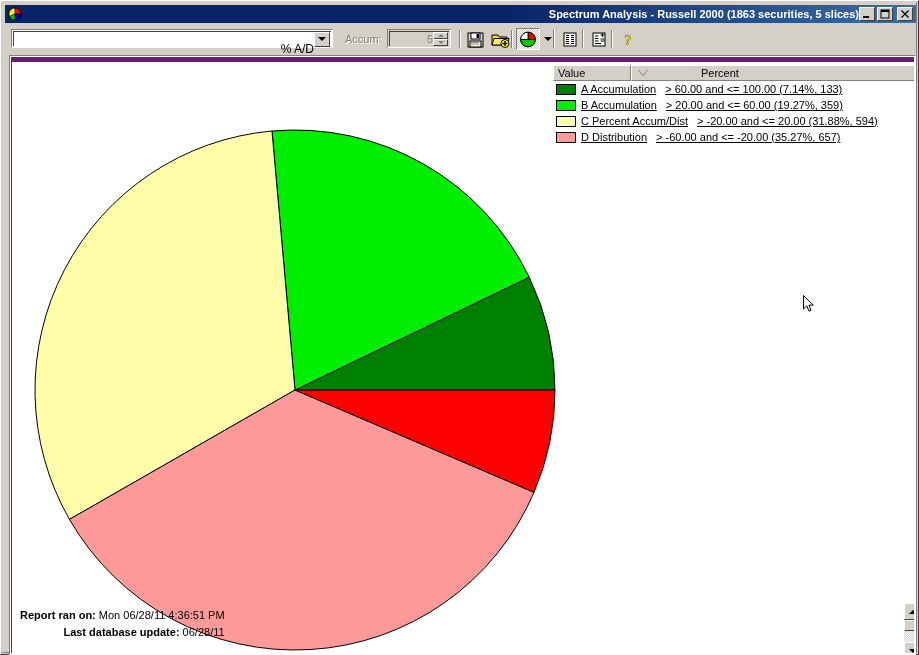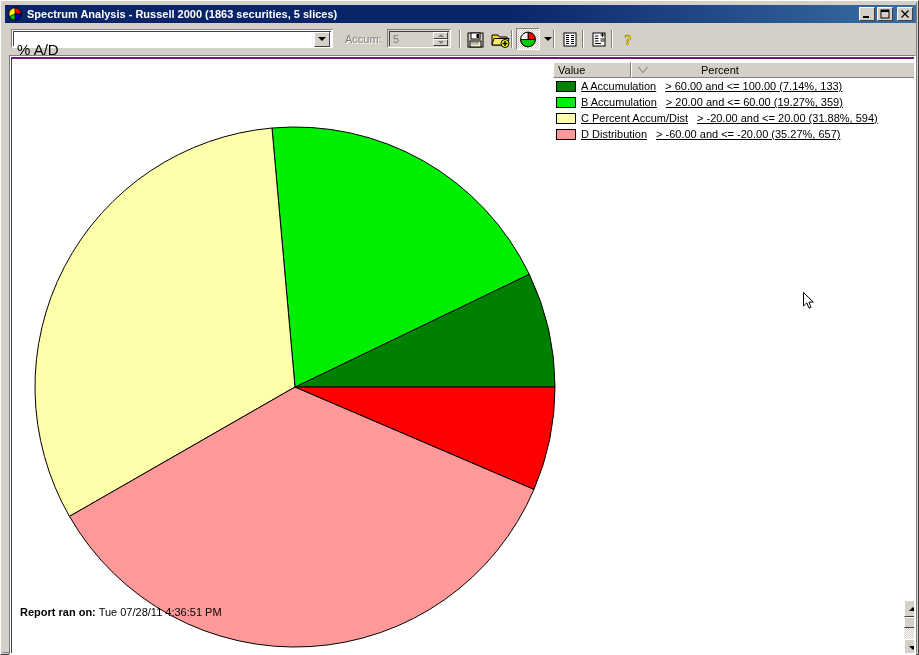--- a/index.html
+++ b/index.html
@@ -17,20 +17,21 @@
     border-left:1px solid #ffffff;
     border-top:1px solid #ffffff;
     border-right:1px solid #404040;
     border-bottom:1px solid #404040;
   }
   #appin{
     position:absolute;left:1px;top:1px;width:915px;height:651px;
     border-left:1px solid #d4d0c8;border-top:1px solid #d4d0c8;
     border-right:1px solid #808080;border-bottom:1px solid #808080;
     box-sizing:border-box;
+    text-align:right;
   }
 
   
   .titlebar{
     position:absolute;left:2px;top:2px;width:911px;height:18px;
     background:linear-gradient(to right,#0a246a 0%,#0a246a 55%,#3a6ea5 100%);
     display:flex;align-items:center;
   }
   .titleicon{
     width:16px;height:14px;margin-left:2px;margin-right:4px;position:relative;flex:0 0 auto;
@@ -65,21 +66,21 @@
     border-right:1px solid #ffffff;border-bottom:1px solid #ffffff;
     box-sizing:border-box;
     display:flex;align-items:center;
   }
   .combo .inner{
     position:absolute;left:1px;top:1px;right:1px;bottom:1px;
     border-left:1px solid #404040;border-top:1px solid #404040;
     background:#ffffff;box-sizing:border-box;
     display:flex;align-items:center;
   }
-  .combotext{padding-left:3px;font-size:15px;color:#000;flex:1 1 auto;margin-top:20px;}
+  .combotext{padding-left:3px;font-size:12px;color:#000;flex:1 1 auto;margin-top:20px;}
   .combobtn{
     width:16px;height:15px;background:#d4d0c8;
     border-left:1px solid #ffffff;border-top:1px solid #ffffff;
     border-right:1px solid #404040;border-bottom:1px solid #404040;
     box-sizing:border-box;margin-right:1px;
     display:flex;align-items:center;justify-content:center;
   }
   .arrowdown{
     width:0;height:0;border-left:4px solid transparent;border-right:4px solid transparent;
     border-top:4px solid #000;
@@ -137,21 +138,21 @@
   
   .client{
     position:absolute;left:6px;top:52px;width:907px;height:600px;
     background:#ffffff;
     border-left:1px solid #808080;border-top:1px solid #808080;
     border-right:1px solid #ffffff;border-bottom:1px solid #ffffff;
     box-sizing:border-box;overflow:hidden;
   }
   .clientin{
     position:absolute;left:1px;top:1px;right:1px;bottom:1px;
-    border-left:1px solid #404040;border-top:2px solid #701a75;
+    border-left:1px solid #404040;border-top:5px solid #701a75;
     background:#ffffff;box-sizing:border-box;overflow:hidden;
   }
 
   
   .piewrap{position:absolute;left:0;top:0;width:560px;height:598px;}
 
   
   .legend{
     position:absolute;left:541px;top:3px;width:364px;height:103px;
   }
@@ -398,21 +399,25 @@
                 <div class="sw" style="background: rgb(255, 153, 153);"></div>
                 <span class="lgname">D Distribution</span>
                 <span class="lgrange">&gt; -60.00 and &lt;= -20.00 (35.27%, 657)</span>
               </div>
             </div>
     </div>
 
     <div class="footer">
       <div class="fline">
         <b>Report ran on:</b>
-        <span>Tue 07/28/11 4:36:51 PM</span>
+        <span>Mon 06/28/11 4:36:51 PM</span>
+      </div>
+      <div class="fline">
+        <b>Last database update:</b>
+        <span>06/28/11</span>
       </div>
     </div>
 
     <div class="vscroll">
       <div class="sbtn">
               <div class="si sup"></div>
             </div>
       <div class="sthumb"></div>
       <div class="strack"></div>
       <div class="sbtn">

